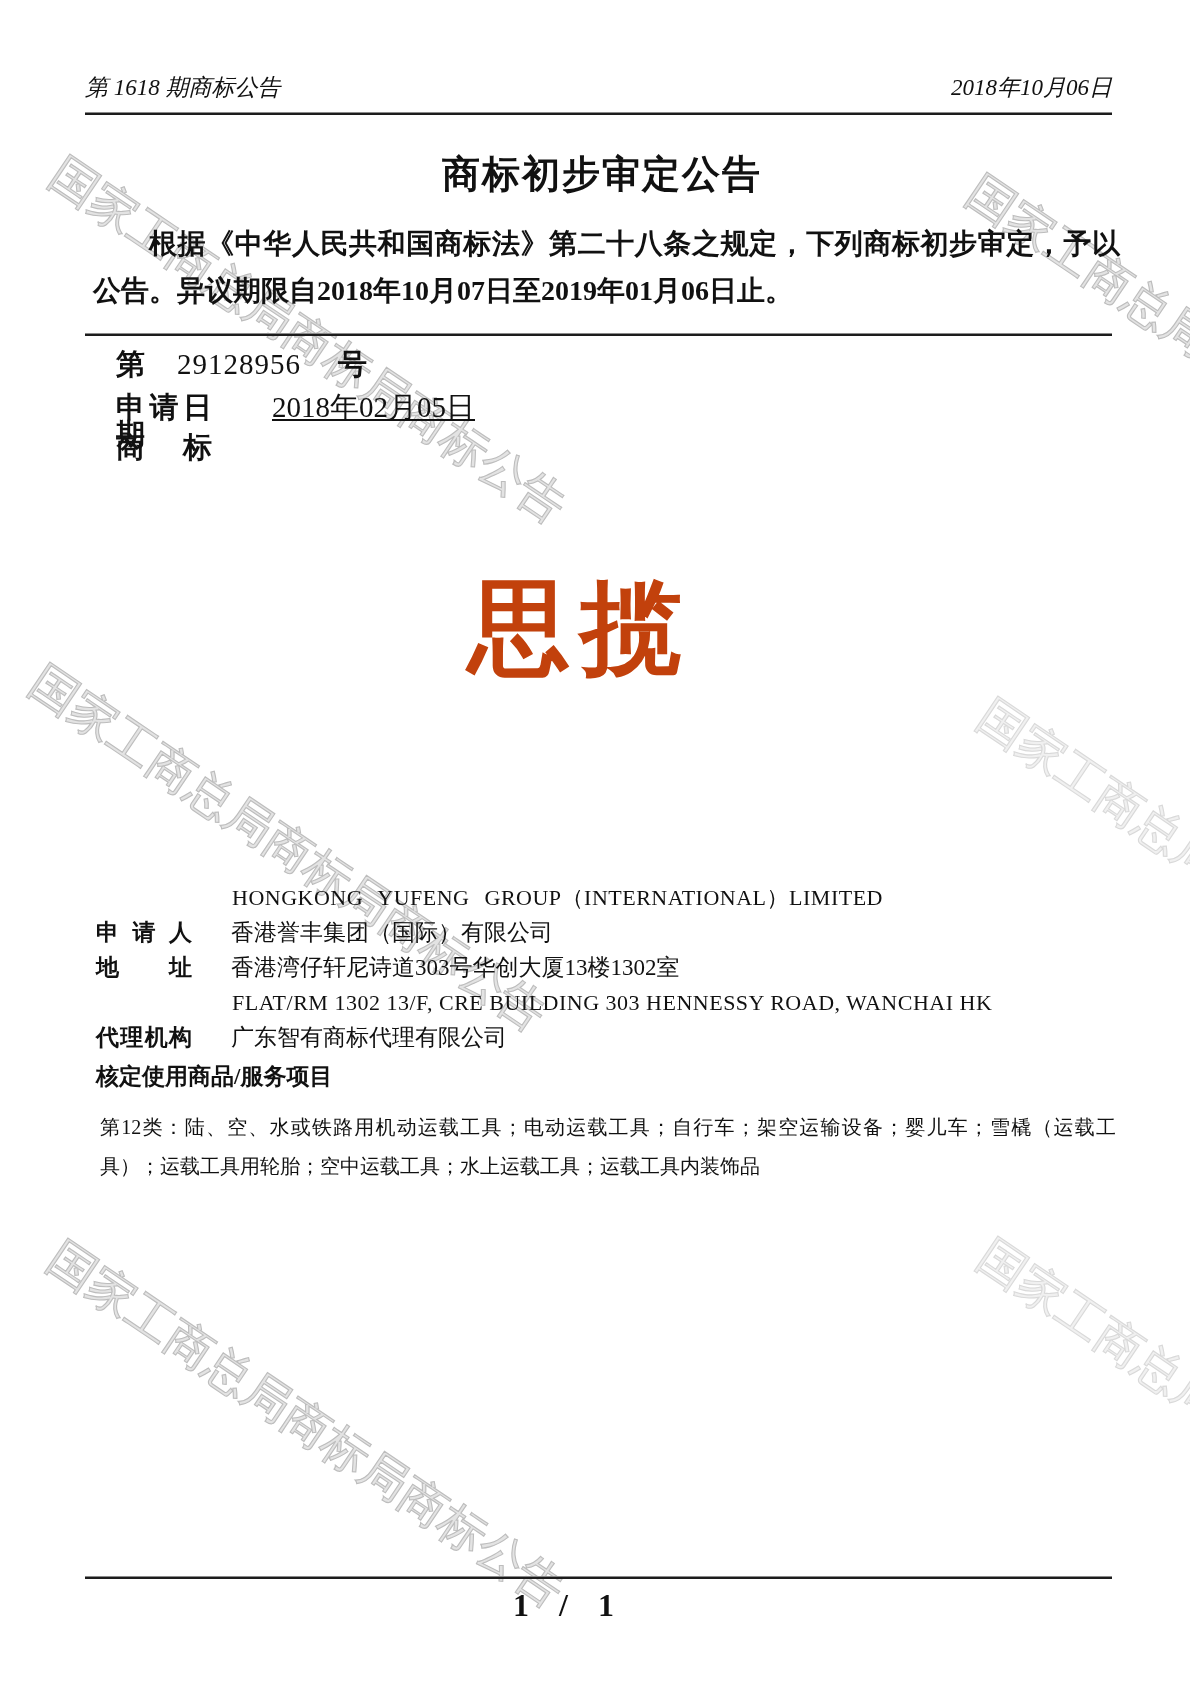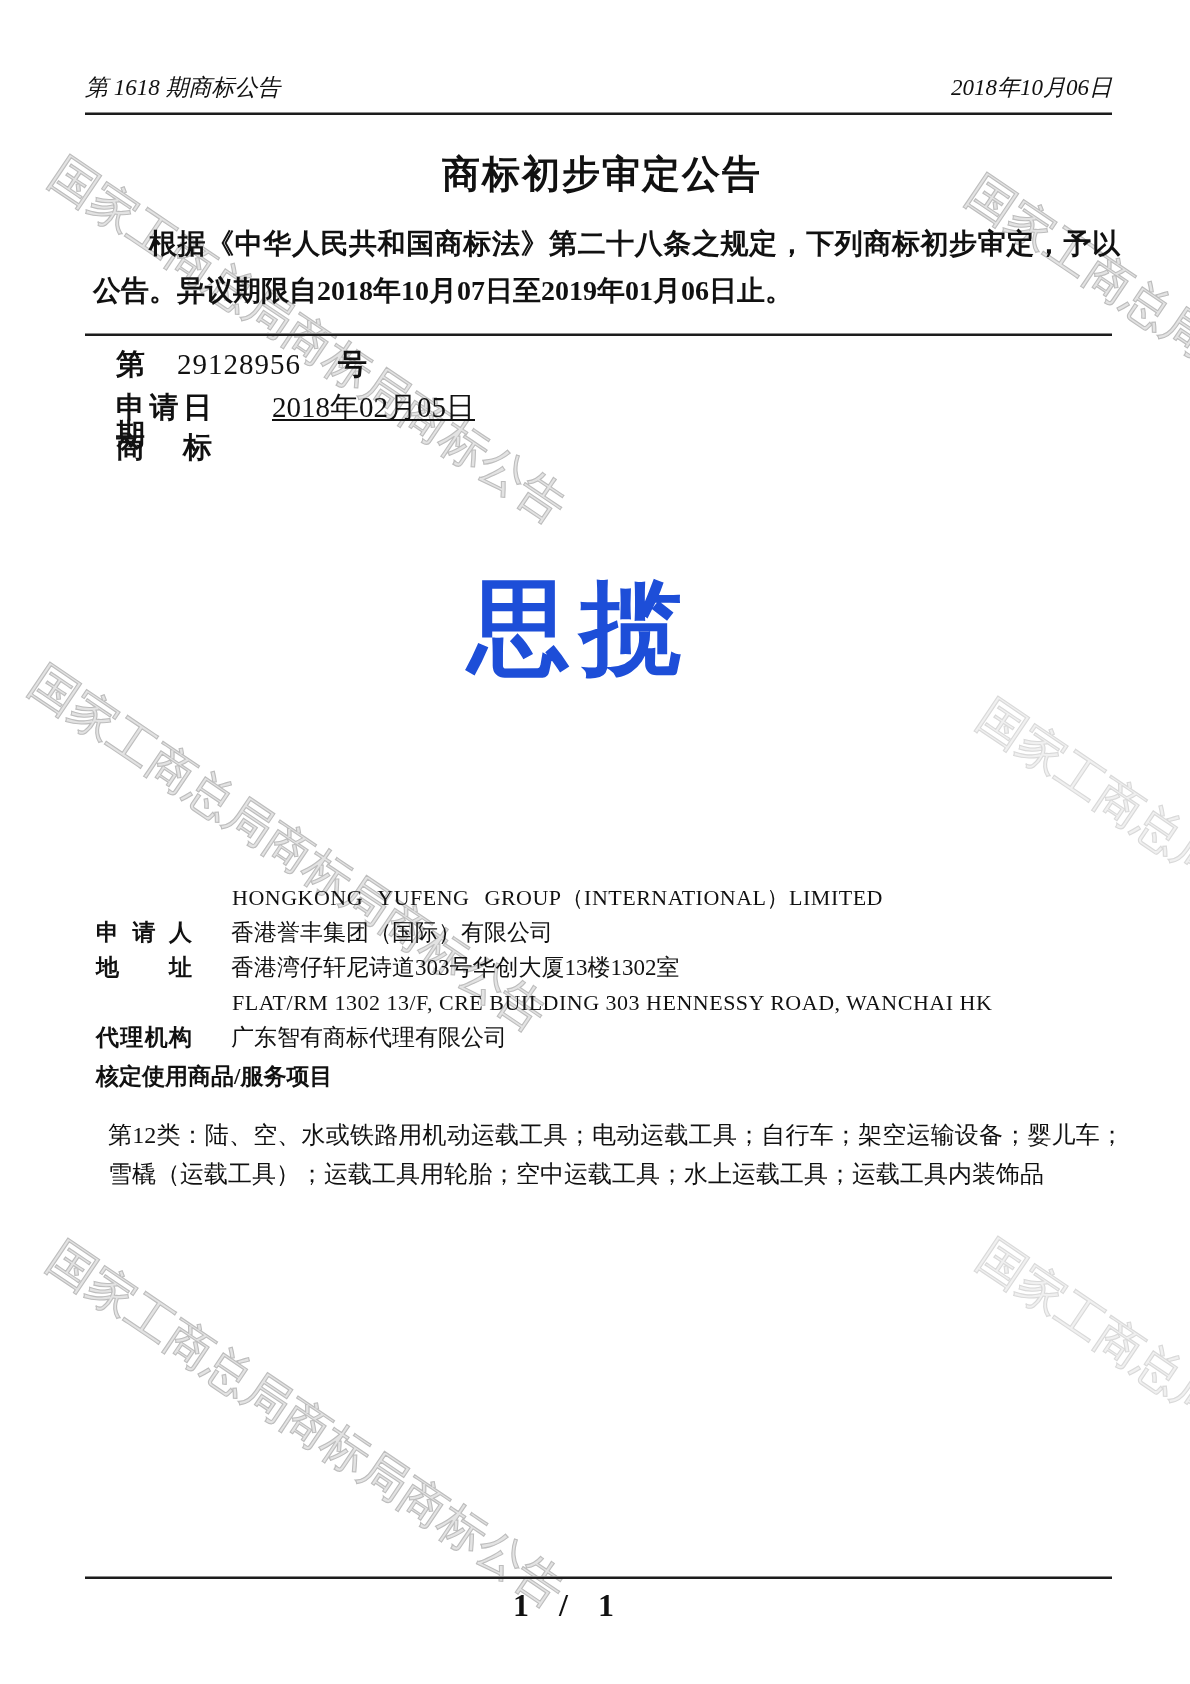--- a/index.html
+++ b/index.html
@@ -65,36 +65,36 @@
   }
   .bold { font-weight: bold; }
   .regno-number { margin-left: 32px; letter-spacing: 1px; }
   .regno-suffix { margin-left: 37px; font-weight: bold; }
   .appdate-value { margin-left: 60px; text-decoration: underline; }
   .trademark {
     top: 558px; left: 0; width: 1160px; height: 140px;
     line-height: 140px; text-align: center;
     font-family: "Liberation Sans", "DejaVu Sans", sans-serif;
     font-size: 102px; font-weight: 600; letter-spacing: 10px;
-    color: #1d4ed8;
+    color: #c2410c;
   }
   .applicant-block { top: 880px; left: 96px; width: 1016px; font-size: 23px; }
   .app-row { line-height: 35px; white-space: nowrap; }
   .val { margin-left: 39px; }
   .en-row { padding-left: 136px; font-size: 22px; letter-spacing: 0.5px; }
   .en-wide { word-spacing: 9px; }
   .goods-heading {
     top: 1063px; left: 96px; width: 1016px;
     font-size: 23px; font-weight: bold; line-height: 28px;
   }
   .goods-text {
     top: 1104px; left: 96px; width: 1016px;
-    font-size: 24px; line-height: 39px;
+    font-size: 20px; line-height: 39px;
     text-align: justify;
-    margin: 12px;
+    margin: 4px;
   }
   .rule-footer { top: 1576px; left: 85px; width: 1027px; }
   .page-indicator {
     top: 1590px; left: 50px; width: 1027px;
     text-align: center; font-size: 32px; line-height: 30px; font-weight: bold;
   }
   .page-sep { margin: 0 30px; }
 </style>
 </head>
 <body>

